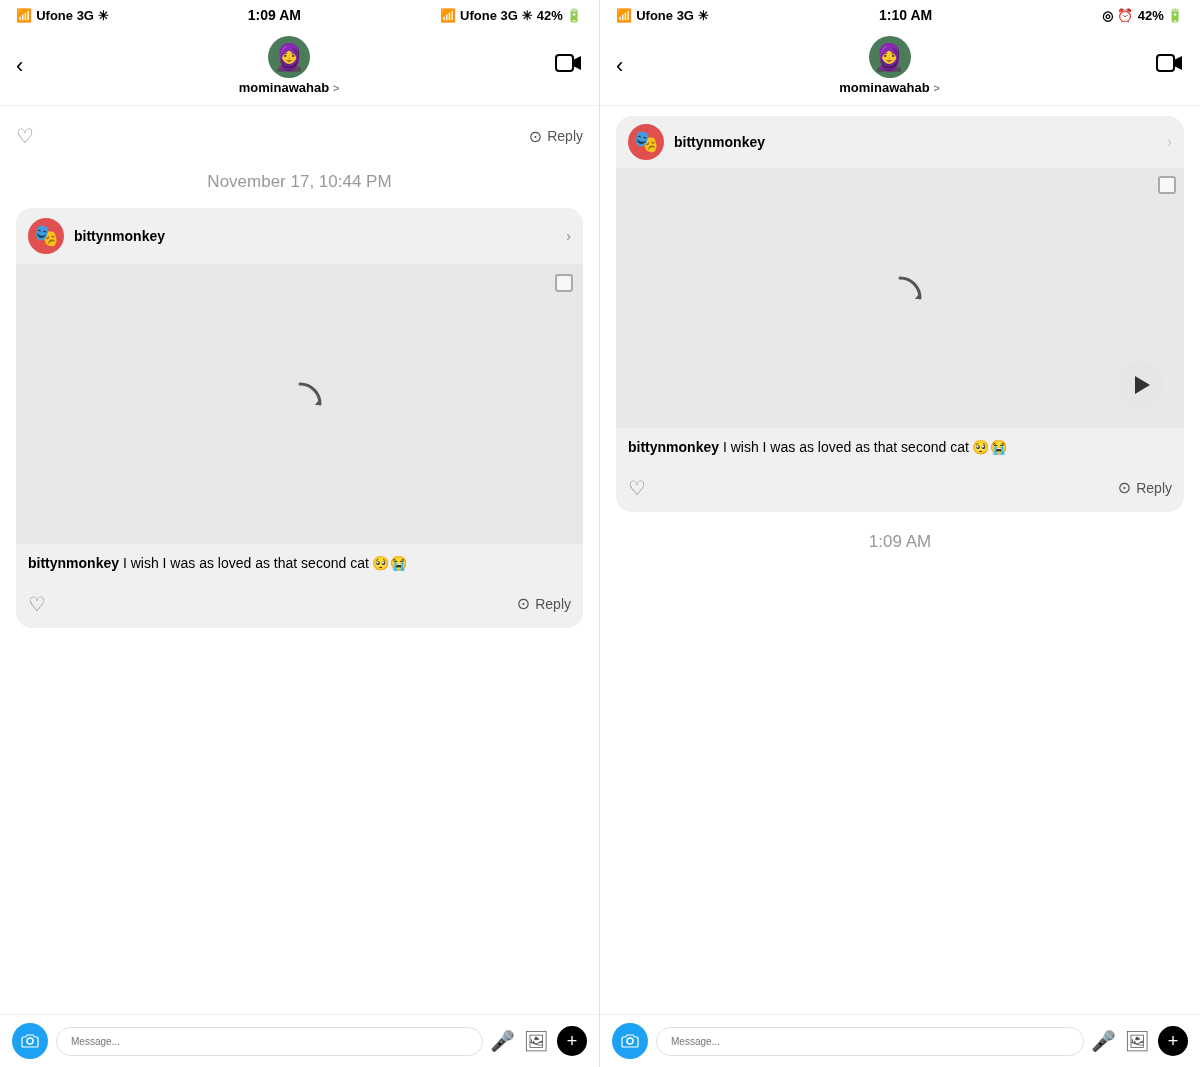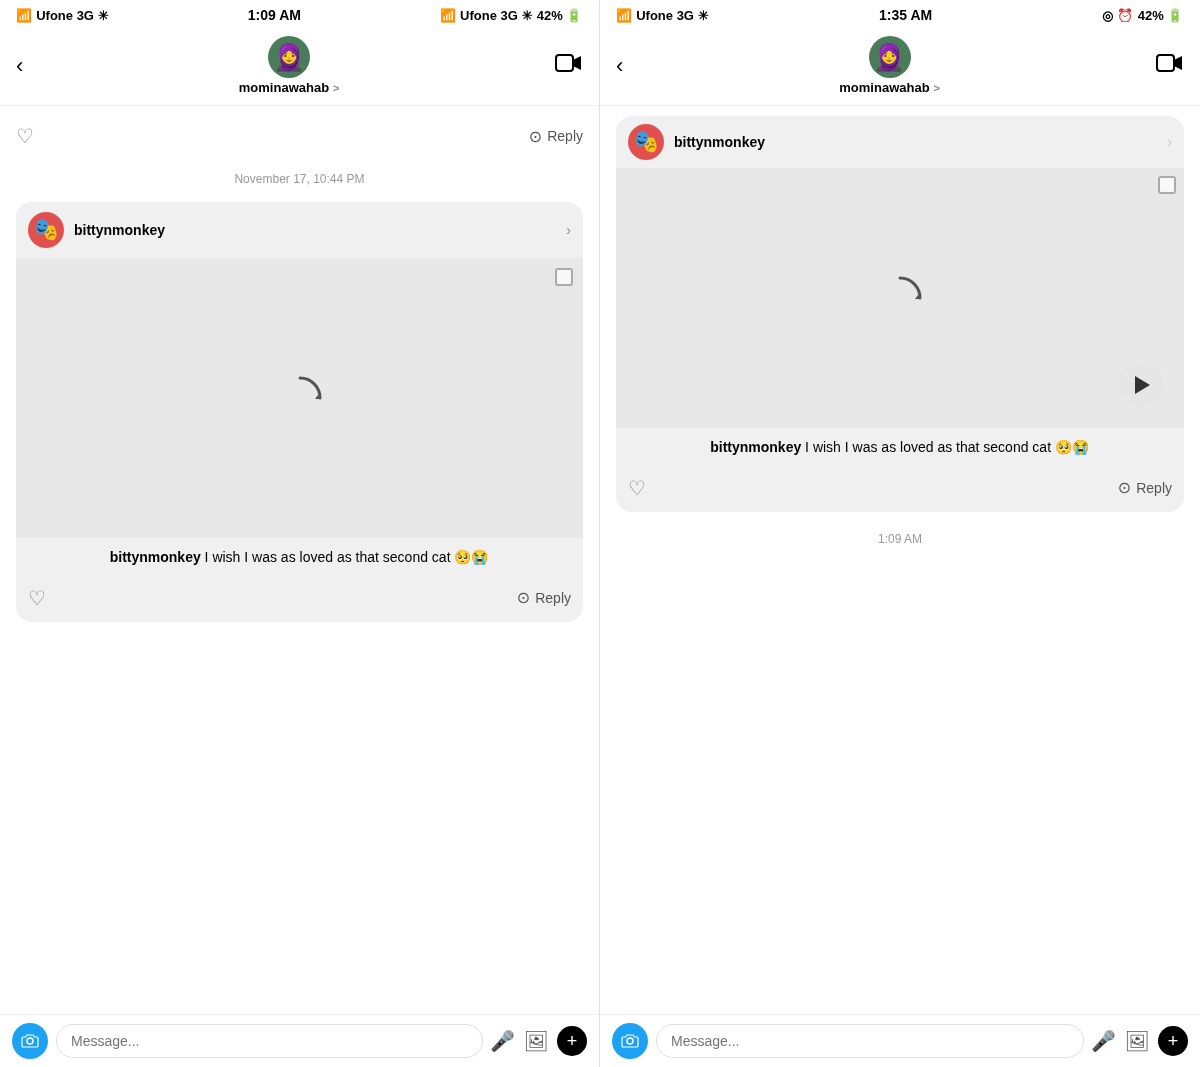--- a/index.html
+++ b/index.html
@@ -142,21 +142,21 @@
       cursor: pointer;
     }
 
     .reply-icon {
       font-size: 16px;
     }
 
     
     .timestamp {
       text-align: center;
-      font-size: 12px;
+      font-size: 17px;
       color: #999;
       padding: 6px 0;
     }
 
     
     .story-card {
       background: #f0f0f0;
       border-radius: 16px;
       overflow: hidden;
       width: 100%;
@@ -220,21 +220,20 @@
       border-radius: 3px;
       background: rgba(255,255,255,0.7);
     }
 
     
     .story-text {
       padding: 10px 12px;
       font-size: 14px;
       color: #000;
       line-height: 1.4;
-      text-align: center;
     }
 
     .story-text strong {
       font-weight: 700;
     }
 
     
     .story-actions {
       display: flex;
       align-items: center;
@@ -264,21 +263,21 @@
       font-size: 16px;
       cursor: pointer;
       flex-shrink: 0;
     }
 
     .message-input {
       flex: 1;
       border: 1px solid #e0e0e0;
       border-radius: 22px;
       padding: 8px 14px;
-      font-size: 14px;
+      font-size: 10px;
       color: #999;
       outline: none;
       background: #fff;
     }
 
     .input-icons {
       display: flex;
       align-items: center;
       gap: 8px;
     }
@@ -455,21 +454,21 @@
 </div>
 
 <div class="phone-panel right">
 
   <div class="status-bar">
     <div class="status-left">
       <span>📶</span>
       <span>Ufone  3G</span>
       <span>✳</span>
     </div>
-    <div class="status-center">1:35 AM</div>
+    <div class="status-center">1:10 AM</div>
     <div class="status-right">
       <span>◎</span>
       <span>⏰</span>
       <span>42%</span>
       <span>🔋</span>
     </div>
   </div>
 
   <div class="nav-bar">
     <div class="nav-back">‹</div>

